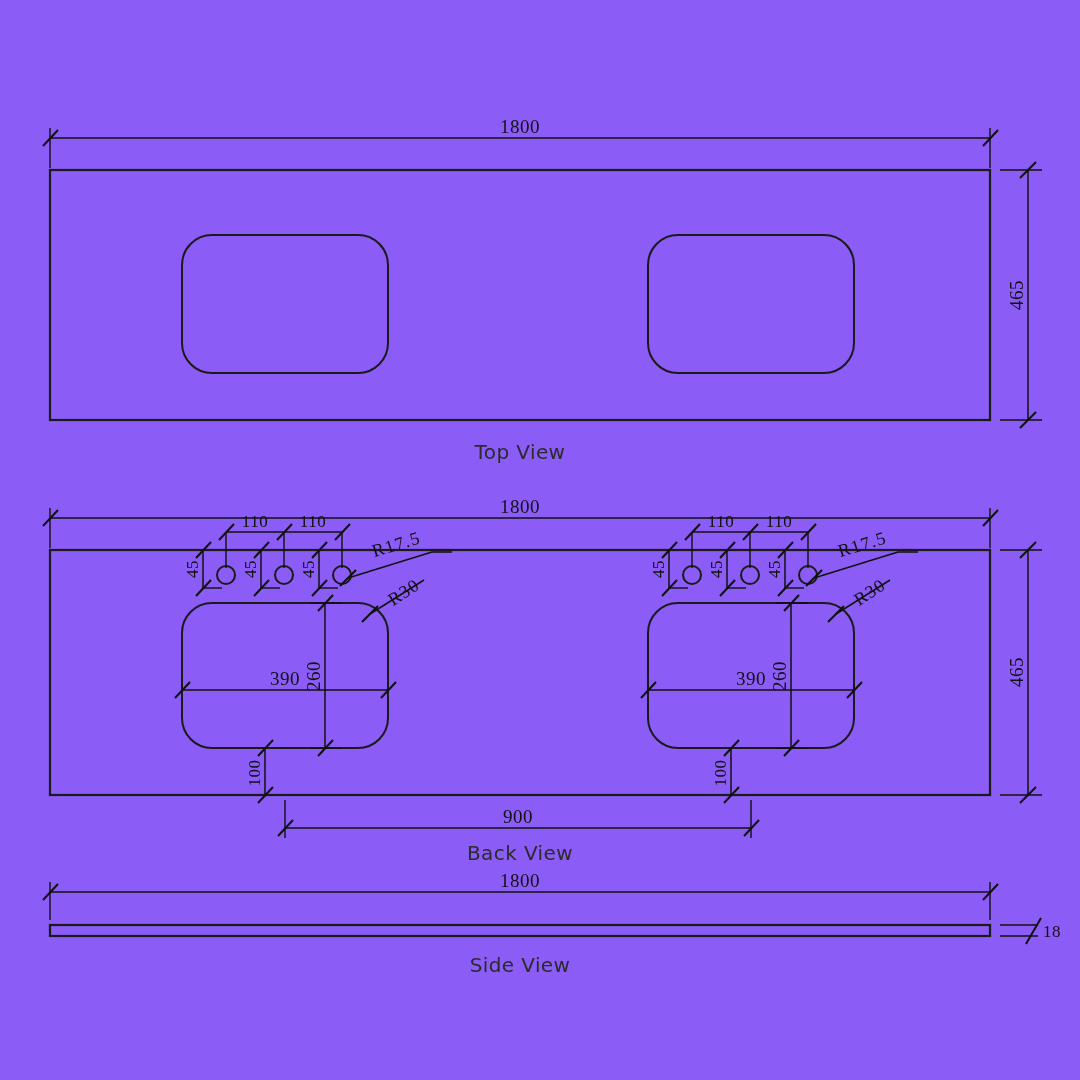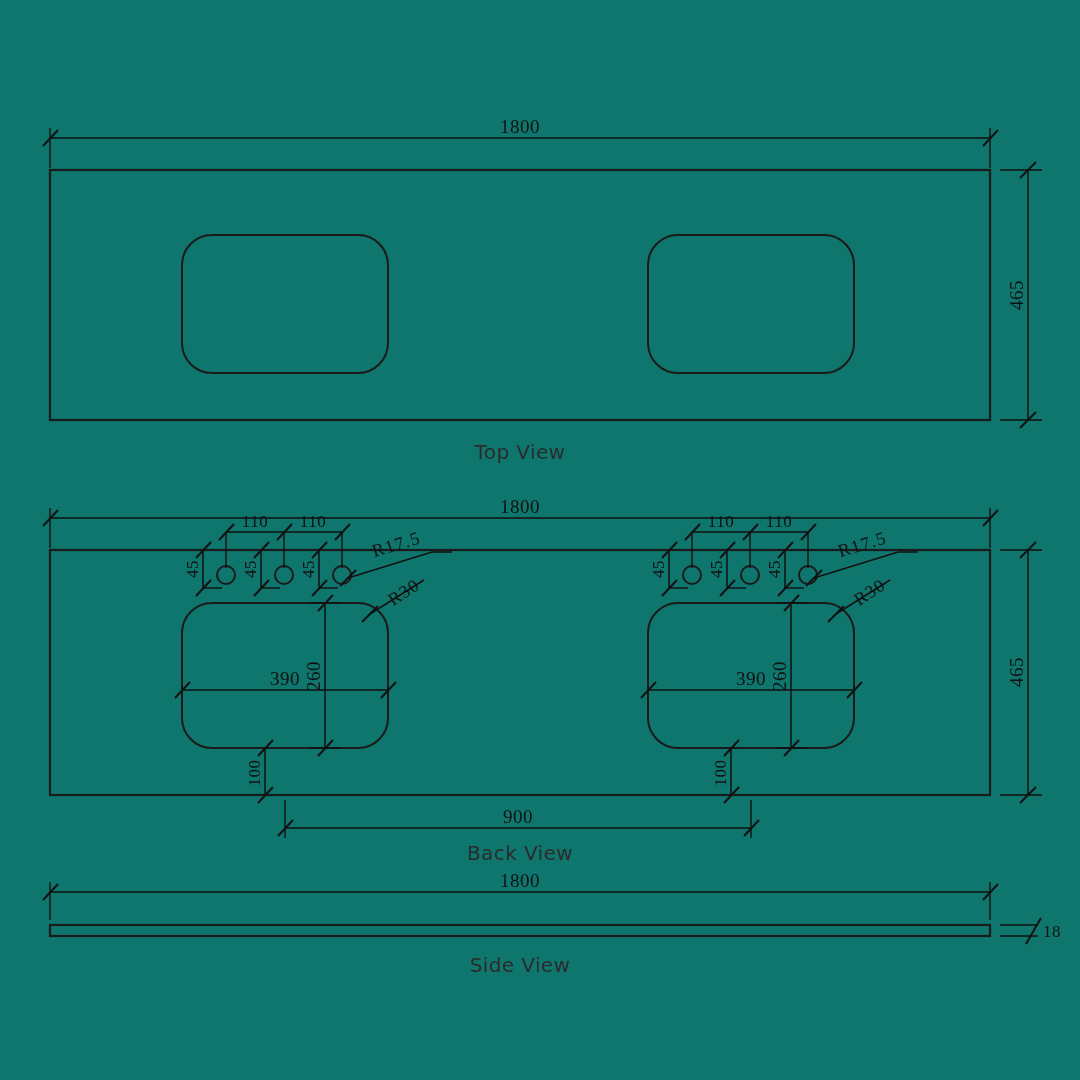--- a/index.html
+++ b/index.html
@@ -10,21 +10,21 @@
   body {
     width: 1080px;
     height: 1080px;
     font-family: "Liberation Sans", sans-serif;
     overflow: hidden;
   }
   #drawing-root {
     position: relative;
     width: 1080px;
     height: 1080px;
-    background: #0f766e;
+    background: #8b5cf6;
   }
   svg#cad {
     display: block;
     width: 1080px;
     height: 1080px;
   }
   .outline {
     fill: none;
     stroke: #1a1a1a;
     stroke-width: 2.2;

